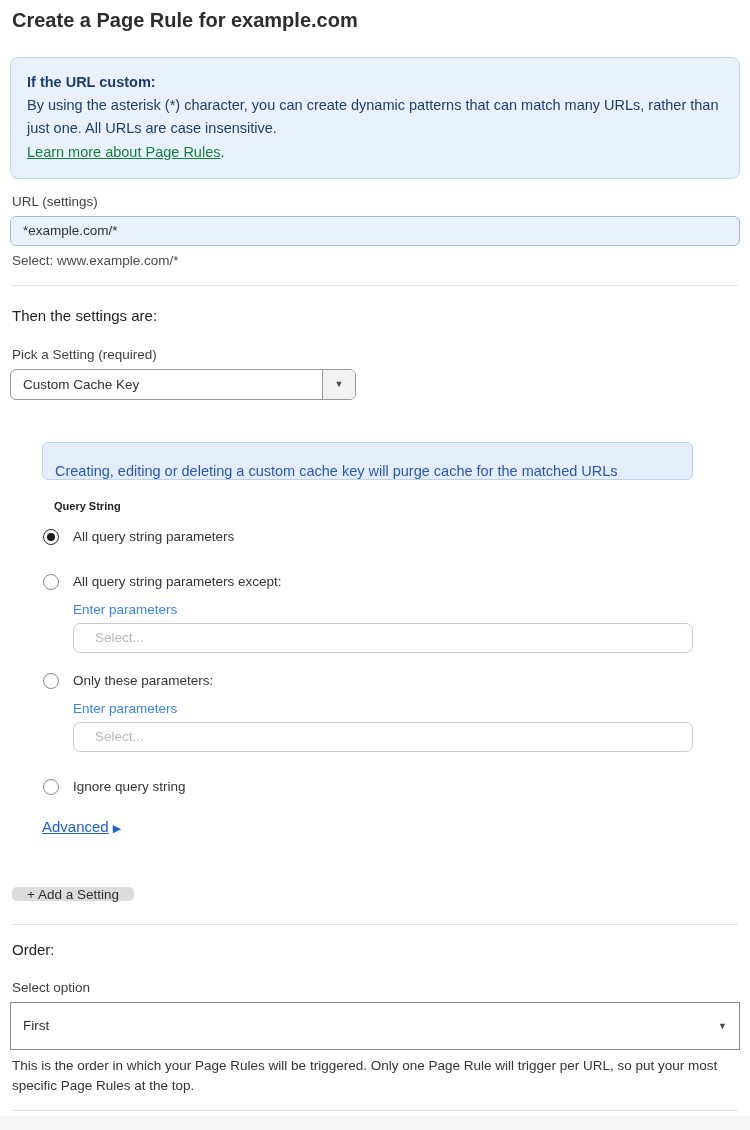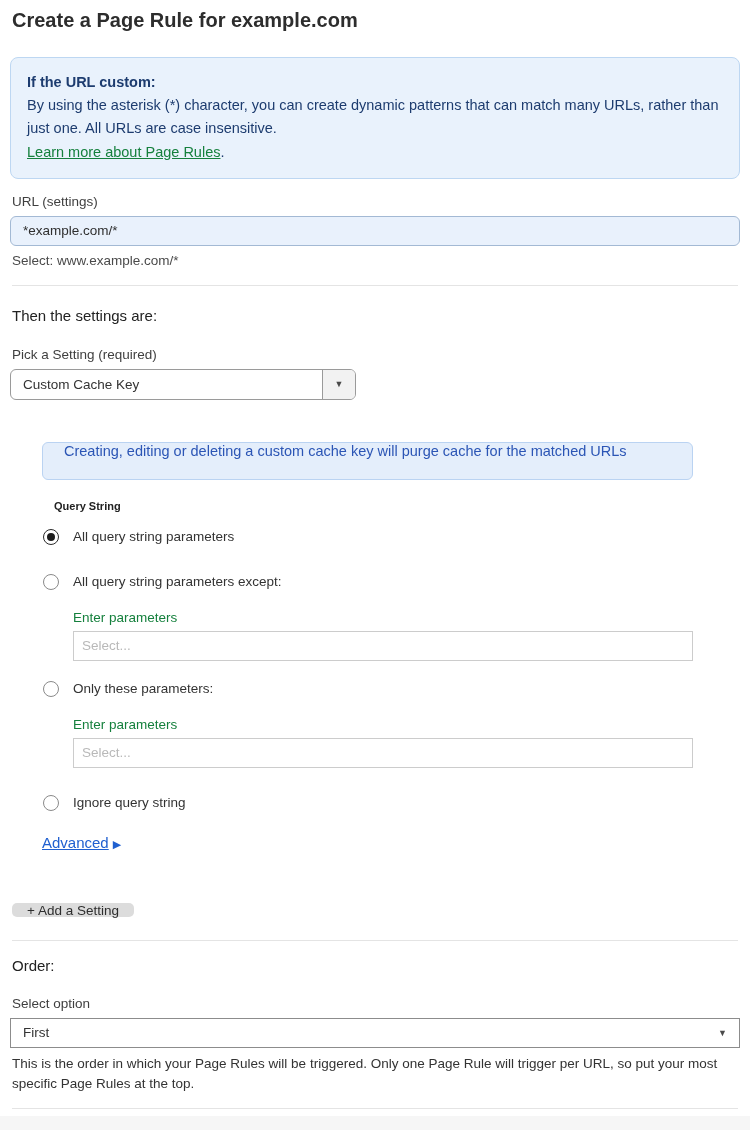--- a/index.html
+++ b/index.html
@@ -25,52 +25,52 @@
   .section-heading { font-size:15px; font-weight:normal; color:#222; margin-top:21px; margin-left:2px; }
 
   .setting-select { margin-top:7px; width:346px; height:31px; border:1px solid #9a9a9a; border-radius:6px;
                     display:flex; align-items:stretch; background:#fff; overflow:hidden; cursor:pointer; }
   .setting-select .value { flex:1; display:flex; align-items:center; padding:0 12px; color:#333; }
   .setting-select .arrow-box { width:33px; border-left:1px solid #9a9a9a; background:#f2f2f2;
                                display:flex; align-items:center; justify-content:center; }
   .caret { font-size:9px; color:#4a4a4a; }
 
   .notice { margin-top:42px; margin-left:32px; width:651px; height:38px; background:#e4eefb;
-            border:1px solid #bad3f2; border-radius:6px; display:flex; align-items:flex-start;
-            padding:0 21px; color:#2b55b5; font-size:14.5px; }
+            border:1px solid #bad3f2; border-radius:6px; display:flex; align-items:flex-end;
+            padding:0 12px; color:#2b55b5; font-size:14.5px; }
 
   .qs-heading { font-size:11px; font-weight:bold; color:#222; margin-top:20px; margin-left:44px; }
 
   .radio-row { display:flex; align-items:center; margin-left:33px; margin-top:29px; cursor:pointer; }
   .radio-circle { width:16px; height:16px; border:1px solid #8a8a8a; border-radius:50%; background:#fff;
                   flex:0 0 16px; position:relative; }
   .radio-circle.checked { border-color:#2b2b2b; }
   .radio-circle.checked::after { content:""; position:absolute; left:3px; top:3px; width:8px; height:8px;
                   border-radius:50%; background:#1c1c1c; }
   .radio-label { margin-left:14px; color:#333; }
 
   .sub-block { margin-left:63px; }
-  .sub-label { color:#15803d; margin-top:20px; }
-  .param-input { width:620px; height:30px; border:1px solid #ccc; border-radius:0; background:#fff;
-                 padding:0 8px; font-size:13.5px; color:#333; margin-top:6px;
+  .sub-label { color:#3b82f6; margin-top:12px; }
+  .param-input { width:620px; height:30px; border:1px solid #ccc; border-radius:7px; background:#fff;
+                 padding:0 21px; font-size:13.5px; color:#333; margin-top:6px;
                  font-family:"Liberation Sans",sans-serif; }
   .param-input::placeholder { color:#b9b9b9; }
 
   .advanced { margin-left:32px; margin-top:23px; font-size:15px; }
   .advanced .tri { color:#2060d0; font-size:11px; margin-left:4px; text-decoration:none; display:inline-block; }
   .advanced a { color:#2060d0; }
 
   .btn { display:inline-flex; align-items:center; justify-content:center; height:14px; border:none;
          border-radius:5px; font-size:13.5px; cursor:pointer; font-family:"Liberation Sans",sans-serif; }
   .btn-gray { background:#dcdcdc; color:#2e2e2e; padding:0 15px; }
   .btn-blue { background:#1a6ef2; color:#fff; padding:0 21px; }
 
   .add-setting { margin-top:52px; margin-left:2px; }
 
-  .order-select { margin-top:7px; width:100%; height:30px; border:1px solid #8c8c8c; border-radius:0;
+  .order-select { margin-top:7px; width:100%; height:48px; border:1px solid #8c8c8c; border-radius:0;
                   background:#fff; display:flex; align-items:center; justify-content:space-between;
                   padding:0 12px; color:#333; cursor:pointer; }
 
   .order-desc { margin-top:6px; margin-left:2px; color:#333; line-height:1.5; max-width:732px; }
 
   .footer-buttons { margin-top:15px; margin-left:2px; display:flex; gap:10px; }
   .bottom-strip { position:absolute; left:0; bottom:0; width:750px; height:14px; background:#f6f6f6; }
 </style>
 </head>
 <body>

